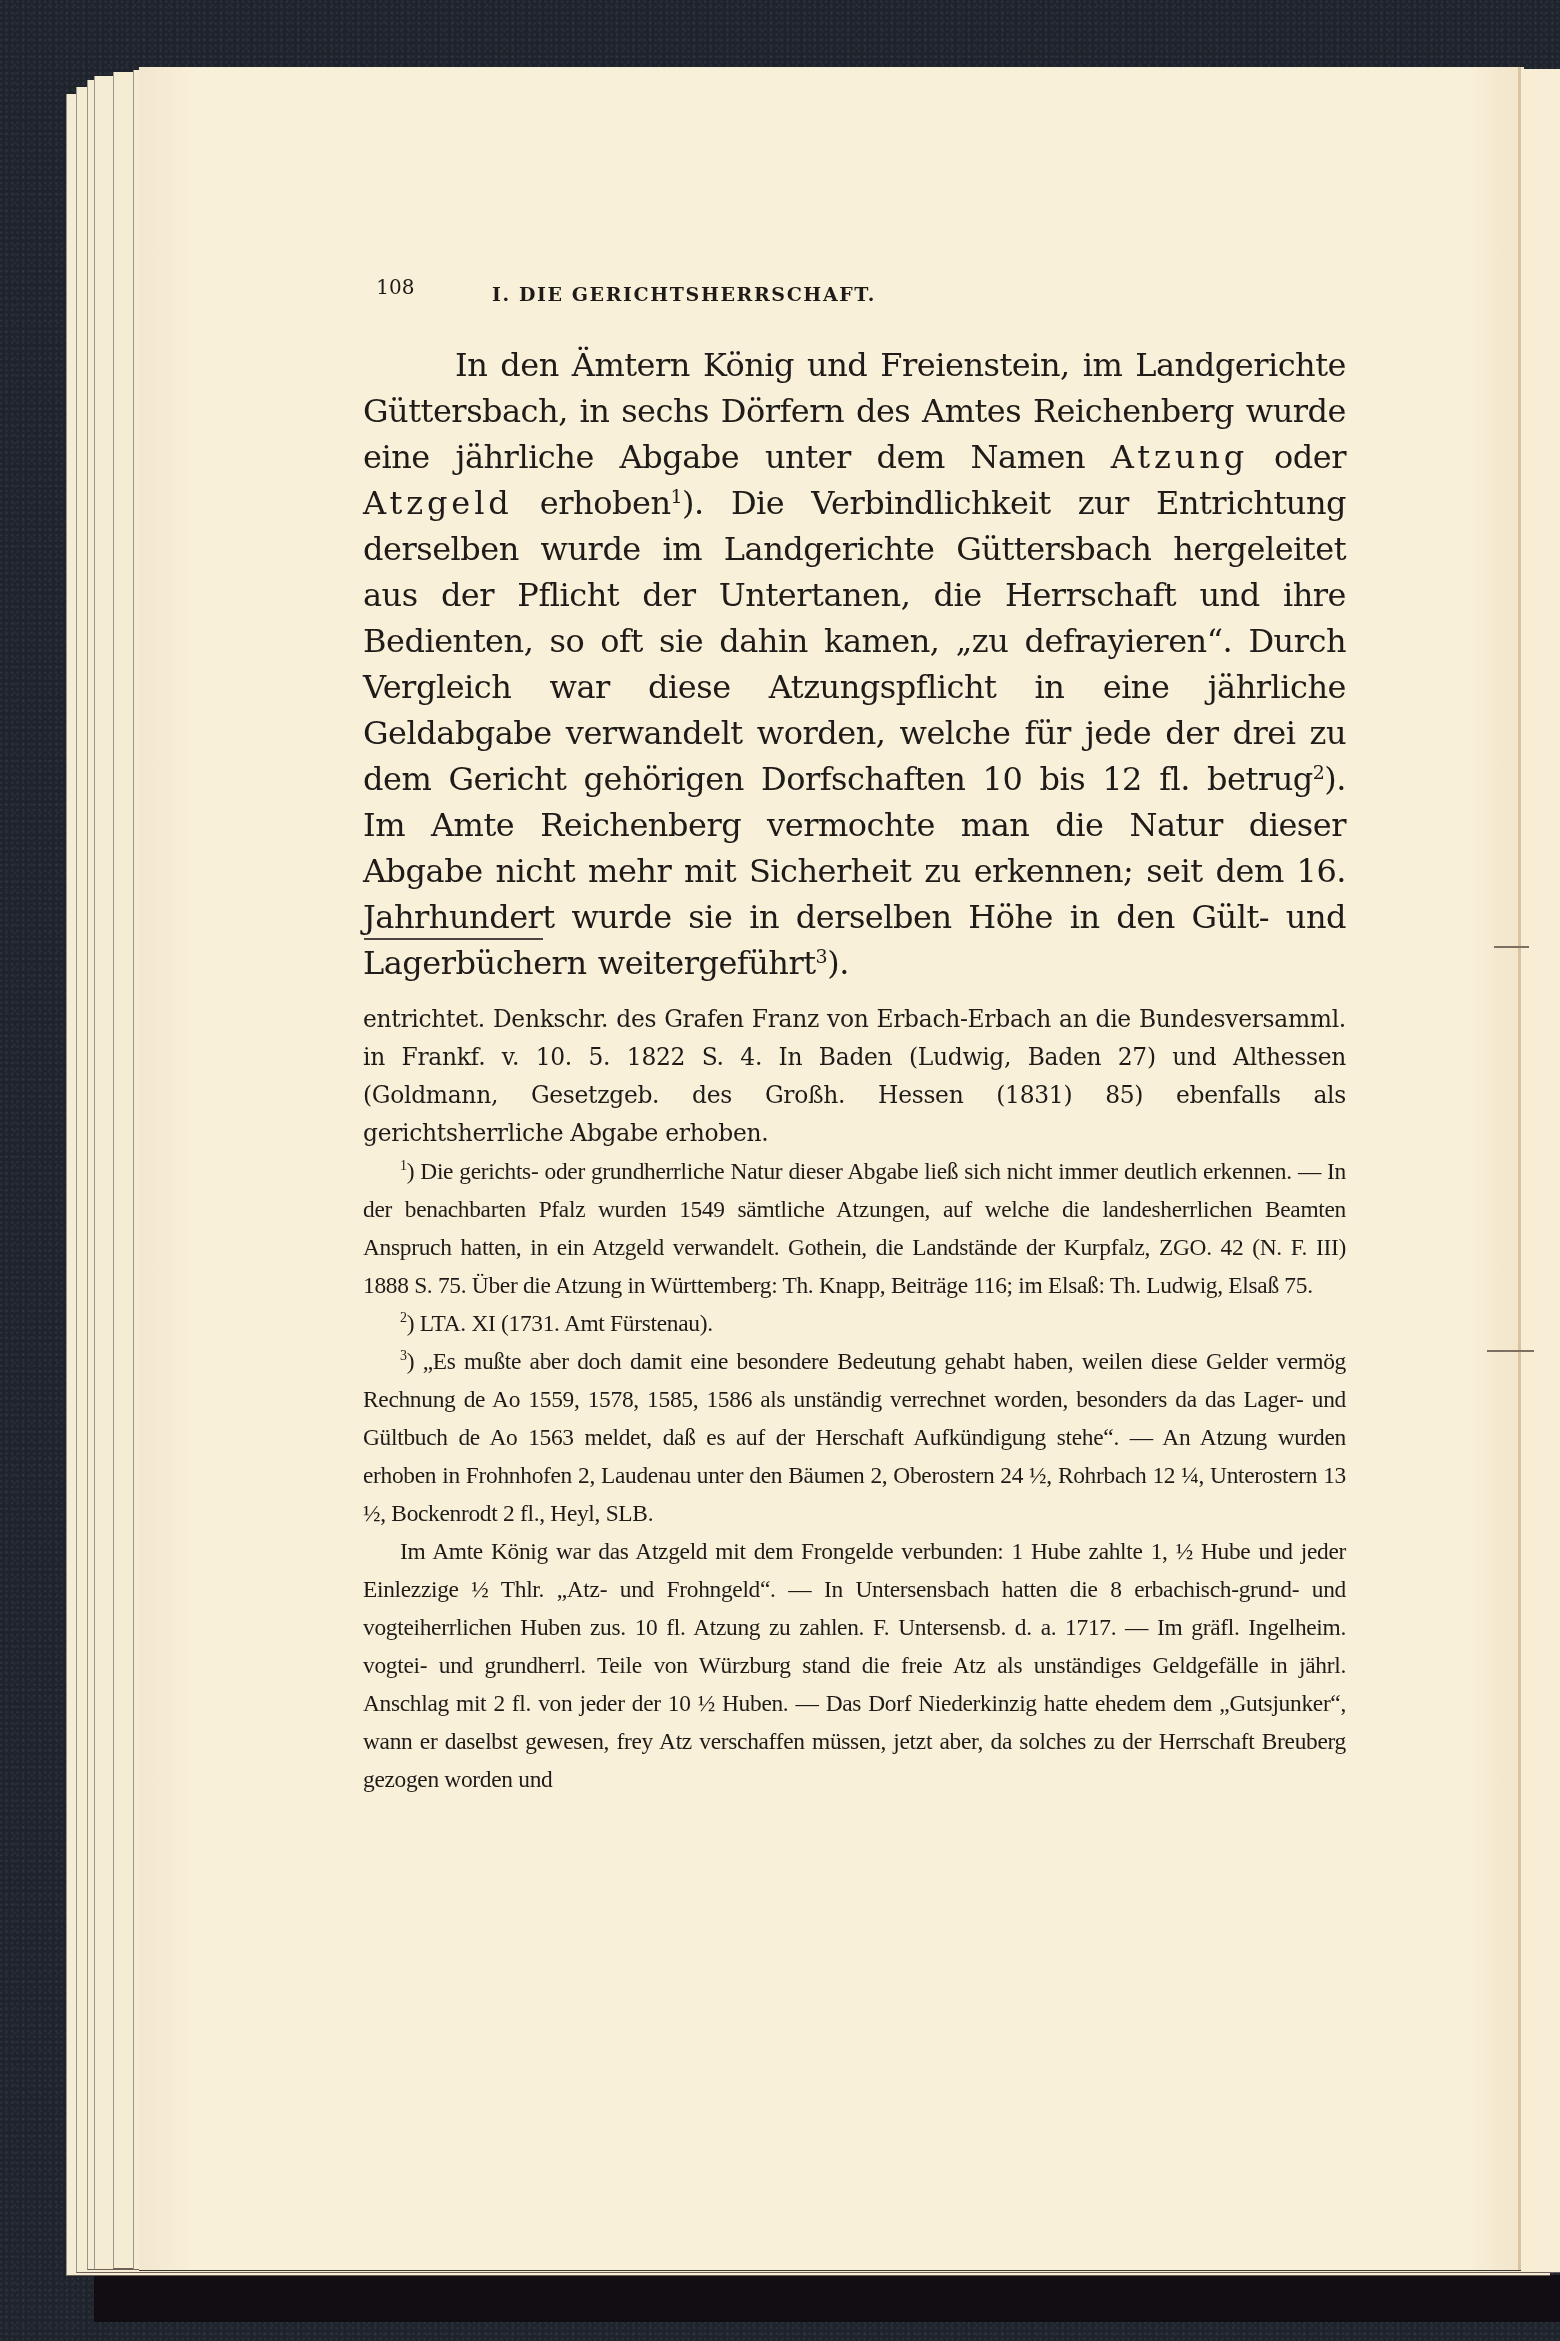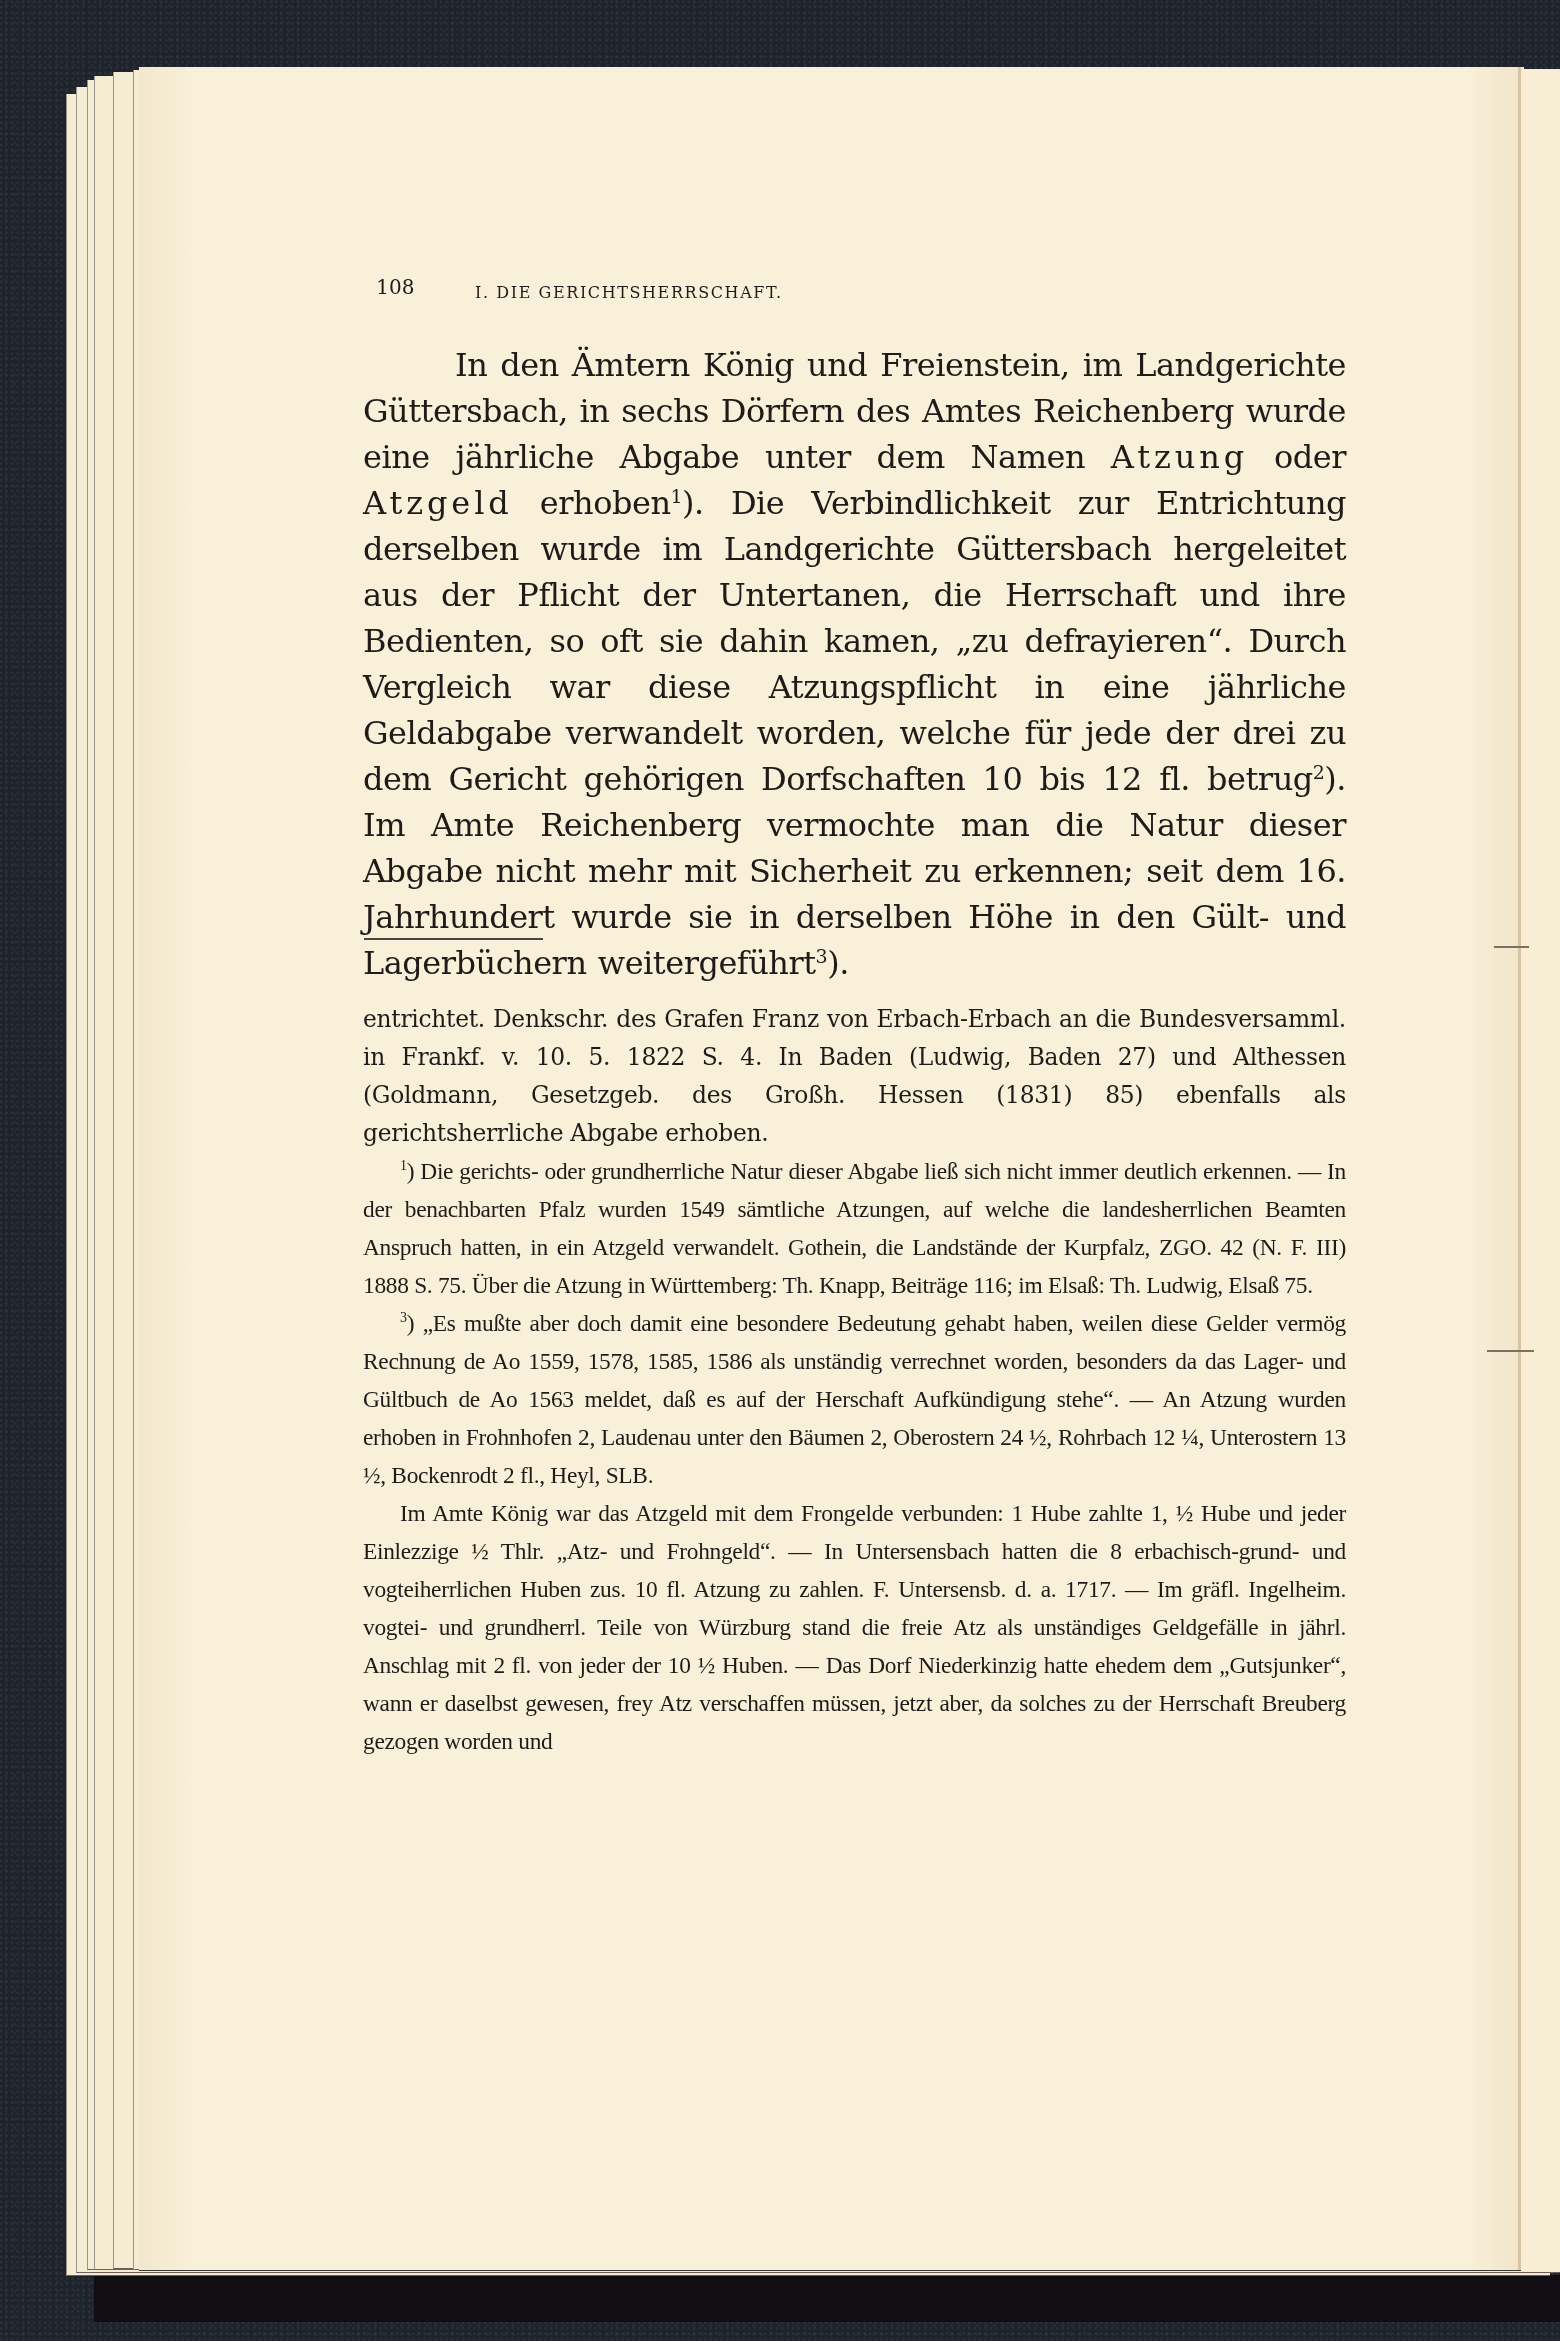--- a/index.html
+++ b/index.html
@@ -88,25 +88,26 @@
     }
     .page-number {
       position: absolute;
       left: 13.3px;
       top: 0;
       font-size: 20px;
       letter-spacing: 0;
     }
     .header-title {
       position: absolute;
-      left: 112px;
+      left: 129px;
       top: 7.8px;
-      font-size: 16px;
+      font-size: 19px;
       letter-spacing: 1.6px;
       text-transform: uppercase;
+      font-weight: bold;
     }
     .body-text {
       top: 342px;
       font-size: 32px;
       line-height: 46px;
       text-align: justify;
       text-align-last: left;
       letter-spacing: -0.5px;
       word-spacing: 1.6px;
     }
@@ -176,16 +177,17 @@
 
 <div class="text-block body-text">
   <p><span>In den Ämtern König und Freienstein, im Landgerichte Güttersbach, in sechs Dörfern des Amtes Reichenberg wurde eine jährliche Abgabe unter dem Namen </span><span class="spaced">Atzung</span><span> oder </span><span class="spaced">Atzgeld</span><span> erhoben</span><sup class="fn-ref">1</sup><span>). Die Verbindlichkeit zur Entrichtung derselben wurde im Landgerichte Güttersbach hergeleitet aus der Pflicht der Untertanen, die Herrschaft und ihre Bedienten, so oft sie dahin kamen, „zu defrayieren“. Durch Vergleich war diese Atzungspflicht in eine jährliche Geldabgabe verwandelt worden, welche für jede der drei zu dem Gericht gehörigen Dorfschaften 10 bis 12 fl. betrug</span><sup class="fn-ref">2</sup><span>). Im Amte Reichenberg vermochte man die Natur dieser Abgabe nicht mehr mit Sicherheit zu erkennen; seit dem 16. Jahrhundert wurde sie in derselben Höhe in den Gült- und Lagerbüchern weitergeführt</span><sup class="fn-ref">3</sup><span>).</span></p>
 </div>
 
 <div class="footnote-rule"></div>
 
 <div class="text-block footnotes">
   <p>entrichtet. Denkschr. des Grafen Franz von Erbach-Erbach an die Bundesversamml. in Frankf. v. 10. 5. 1822 S. 4. In Baden (Ludwig, Baden 27) und Althessen (Goldmann, Gesetzgeb. des Großh. Hessen (1831) 85) ebenfalls als gerichtsherrliche Abgabe erhoben.</p>
   <p class="indent"><sup>1</sup><span>) Die gerichts- oder grundherrliche Natur dieser Abgabe ließ sich nicht immer deutlich erkennen. — In der benachbarten Pfalz wurden 1549 sämtliche Atzungen, auf welche die landesherrlichen Beamten Anspruch hatten, in ein Atzgeld verwandelt. Gothein, die Landstände der Kurpfalz, ZGO. 42 (N. F. III) 1888 S. 75. Über die Atzung in Württemberg: Th. Knapp, Beiträge 116; im Elsaß: Th. Ludwig, Elsaß 75.</span></p>
+  <p class="indent"><sup>2</sup><span>) LTA. XI (1731. Amt Fürstenau).</span></p>
   <p class="indent"><sup>3</sup><span>) „Es mußte aber doch damit eine besondere Bedeutung gehabt haben, weilen diese Gelder vermög Rechnung de Ao 1559, 1578, 1585, 1586 als unständig verrechnet worden, besonders da das Lager- und Gültbuch de Ao 1563 meldet, daß es auf der Herschaft Aufkündigung stehe“. — An Atzung wurden erhoben in Frohnhofen 2, Laudenau unter den Bäumen 2, Oberostern 24 ½, Rohrbach 12 ¼, Unterostern 13 ½, Bockenrodt 2 fl., Heyl, SLB.</span></p>
   <p class="indent">Im Amte König war das Atzgeld mit dem Frongelde verbunden: 1 Hube zahlte 1, ½ Hube und jeder Einlezzige ½ Thlr. „Atz- und Frohngeld“. — In Untersensbach hatten die 8 erbachisch-grund- und vogteiherrlichen Huben zus. 10 fl. Atzung zu zahlen. F. Untersensb. d. a. 1717. — Im gräfl. Ingelheim. vogtei- und grundherrl. Teile von Würzburg stand die freie Atz als unständiges Geldgefälle in jährl. Anschlag mit 2 fl. von jeder der 10 ½ Huben. — Das Dorf Niederkinzig hatte ehedem dem „Gutsjunker“, wann er daselbst gewesen, frey Atz verschaffen müssen, jetzt aber, da solches zu der Herrschaft Breuberg gezogen worden und</p>
 </div>
 
 
 </body></html>

